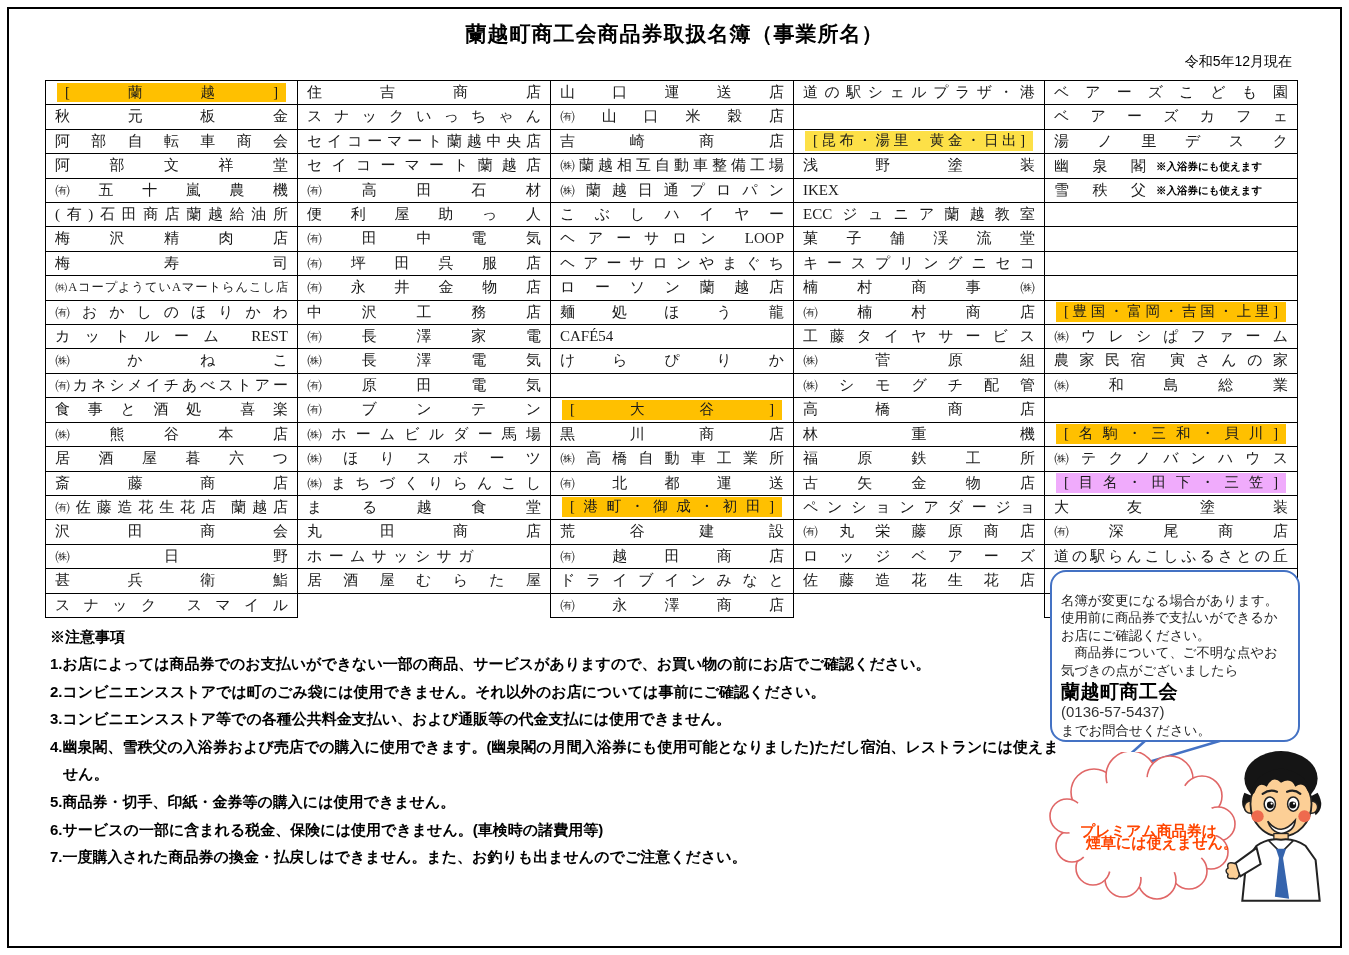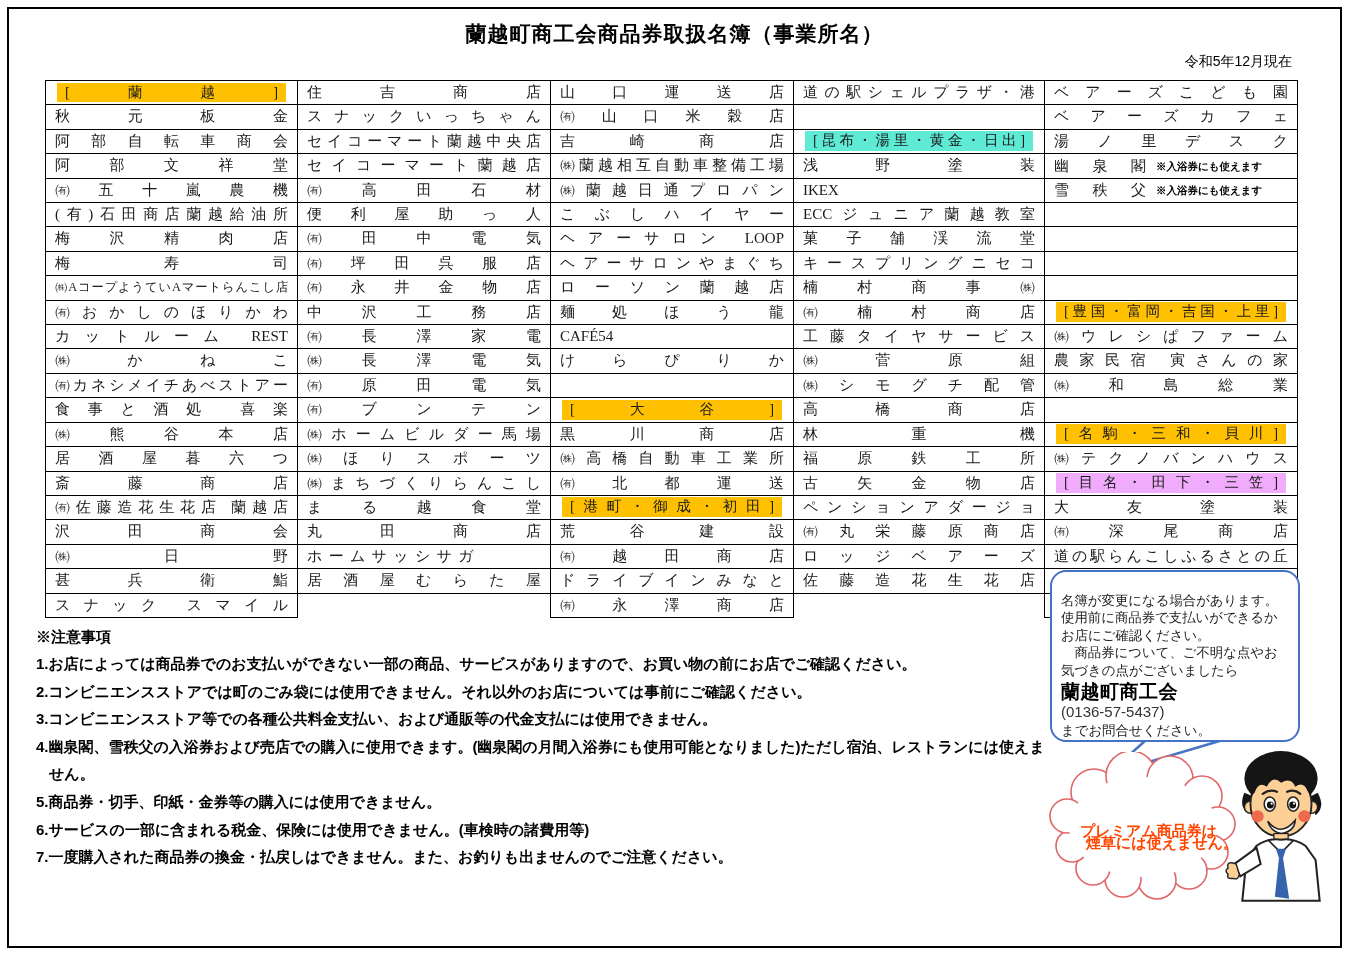--- a/index.html
+++ b/index.html
@@ -21,21 +21,21 @@
   }
   .cell.small{font-size:12.3px;letter-spacing:-0.2px;}
   .cell.loose{text-align:right;text-align-last:left;letter-spacing:0.42em;}
   .cell.header{padding:1.5px 11px 2px 11px;text-align:initial;text-align-last:initial;}
   .hdr{height:100%;background:#ffc000;padding:0 8px;box-sizing:border-box;
        text-align:justify;text-align-last:justify;font-size:14.5px;line-height:19px;}
   .cell.with-note{display:flex;align-items:center;text-align:left;text-align-last:left;}
   .cell.with-note .nm{display:inline-block;width:92px;text-align:justify;text-align-last:justify;}
   .cell.with-note .note{font-family:"Liberation Sans",sans-serif;font-size:10.5px;font-weight:bold;margin-left:10px;color:#000;}
   
-  .notes{position:absolute;left:36px;top:624px;width:1010px;font-weight:bold;font-size:15px;}
+  .notes{position:absolute;left:50px;top:624px;width:1010px;font-weight:bold;font-size:15px;}
   .notes .nh{line-height:26px;}
   .notes .ni{line-height:27.6px;white-space:nowrap;}
   .notes .ni.cont{padding-left:13px;}
   
   .tail{position:absolute;left:1060px;top:728px;z-index:1;}
   .callout{
     position:absolute;left:1050px;top:570px;width:250px;height:172px;box-sizing:border-box;
     background:#fff;border:2.5px solid #4472c4;border-radius:16px;z-index:2;
     padding:20px 9px;font-size:13.4px;line-height:1.3;color:#222;
   }
@@ -134,21 +134,21 @@
         </div>
         <div class="cell">荒谷建設</div>
         <div class="cell">㈲越田商店</div>
         <div class="cell">ドライブインみなと</div>
         <div class="cell">㈲永澤商店</div>
       </div>
       <div class="col" style="width: 250px;">
         <div class="cell">道の駅シェルプラザ・港</div>
         <div class="cell"></div>
         <div class="cell header">
-          <div class="hdr" style="background: #5eead4;">[昆布・湯里・黄金・日出]</div>
+          <div class="hdr" style="background: #fde047;">[昆布・湯里・黄金・日出]</div>
         </div>
         <div class="cell">浅野塗装</div>
         <div class="cell">IKEX</div>
         <div class="cell">ECCジュニア蘭越教室</div>
         <div class="cell">菓子舗渓流堂</div>
         <div class="cell">キースプリングニセコ</div>
         <div class="cell">楠村商事㈱</div>
         <div class="cell">㈲楠村商店</div>
         <div class="cell">工藤タイヤサービス</div>
         <div class="cell">㈱菅原組</div>

